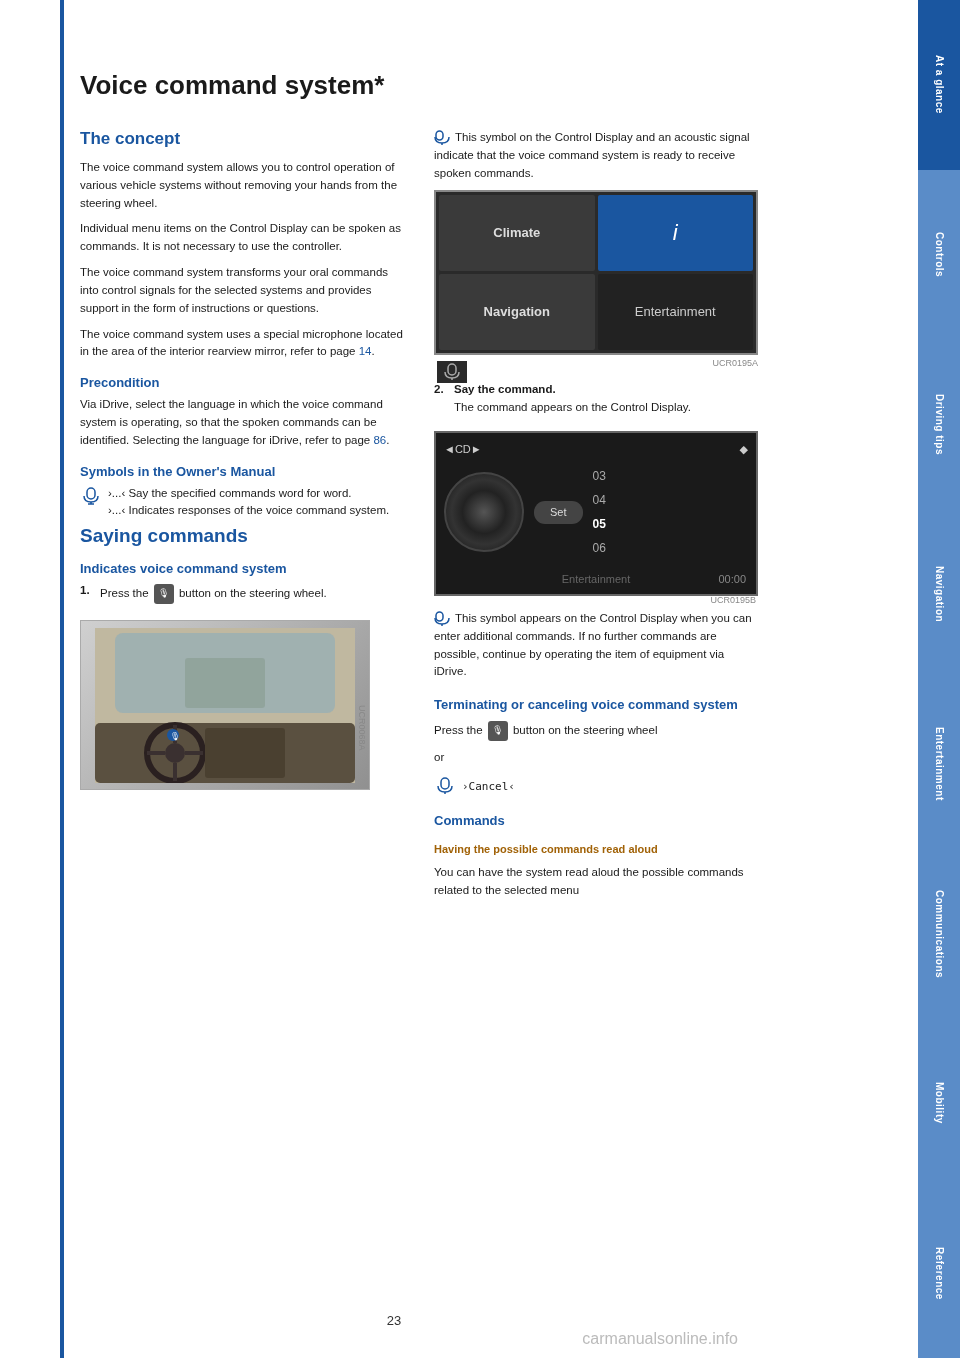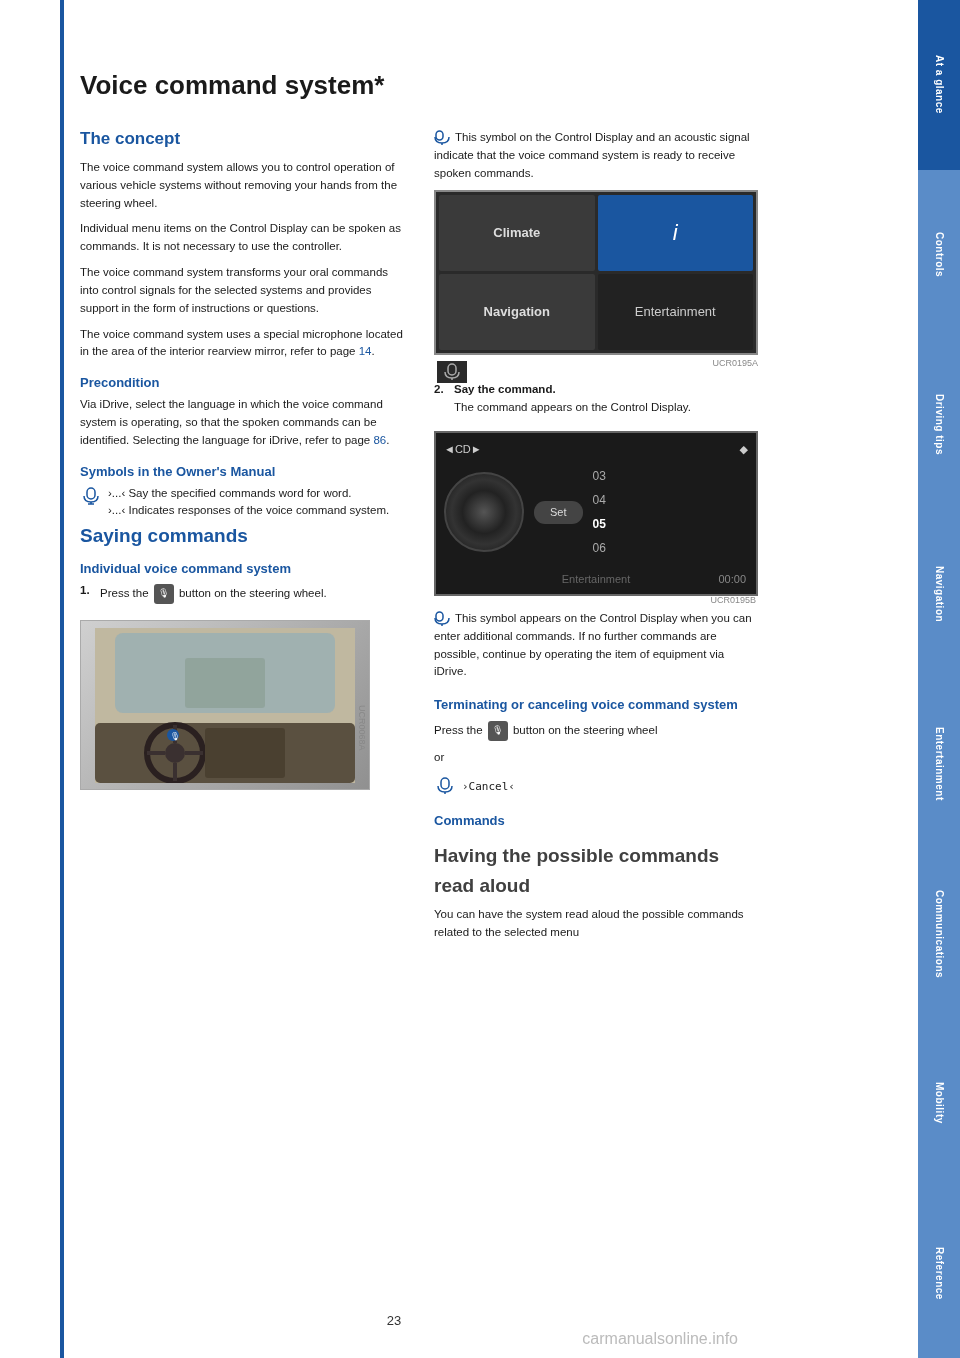--- a/index.html
+++ b/index.html
@@ -288,21 +288,21 @@
               <path d="M2 9 Q2 15 9 15 Q16 15 16 9" fill="none" stroke="#1a56a0" stroke-width="1.5"></path>
               <line x1="9" y1="15" x2="9" y2="17" stroke="#1a56a0" stroke-width="1.5"></line>
               <line x1="6" y1="17" x2="12" y2="17" stroke="#1a56a0" stroke-width="1.5"></line>
             </svg>
           </div>
           <span class="symbol-text">›...‹ Say the specified commands word for word.<br>›...‹ Indicates responses of the voice command system.</span>
         </div>
 
         <div class="saying-commands-title">Saying commands</div>
 
-        <div class="activating-title">Individual voice command system</div>
+        <div class="activating-title">Indicates voice command system</div>
 
         <div class="numbered-item">
           <span class="num">1.</span>
           <span class="body-text">Press the <span class="btn-icon">🎙</span> button on the steering wheel.</span>
         </div>
 
         <div class="car-image">
           <div class="car-image-inner">
 
             <svg width="260" height="155" viewBox="0 0 260 155">
@@ -425,21 +425,21 @@
                 <rect x="5" y="1" width="8" height="11" rx="4" fill="none" stroke="#1a56a0" stroke-width="1.5"></rect>
                 <path d="M2 9 Q2 15 9 15 Q16 15 16 9" fill="none" stroke="#1a56a0" stroke-width="1.5"></path>
                 <line x1="9" y1="15" x2="9" y2="17" stroke="#1a56a0" stroke-width="1.5"></line>
               </svg>
             </div>
             <span class="cancel-text">›Cancel‹</span>
           </div>
 
           <div class="subsection-title">Commands</div>
 
-          <div style="font-size:19px;font-weight:bold;color:#404040;margin-top:10px;margin-bottom:6px;">Having the possible commands read aloud</div>
+          <div style="font-size:11px;font-weight:bold;color:#a16207;margin-top:10px;margin-bottom:6px;">Having the possible commands read aloud</div>
 
           <p class="body-text">You can have the system read aloud the possible commands related to the selected menu</p>
 
         </div>
       </div>
 
     </div>
 
     <div class="page-number">23</div>
     <div class="watermark">carmanualsonline.info</div>

